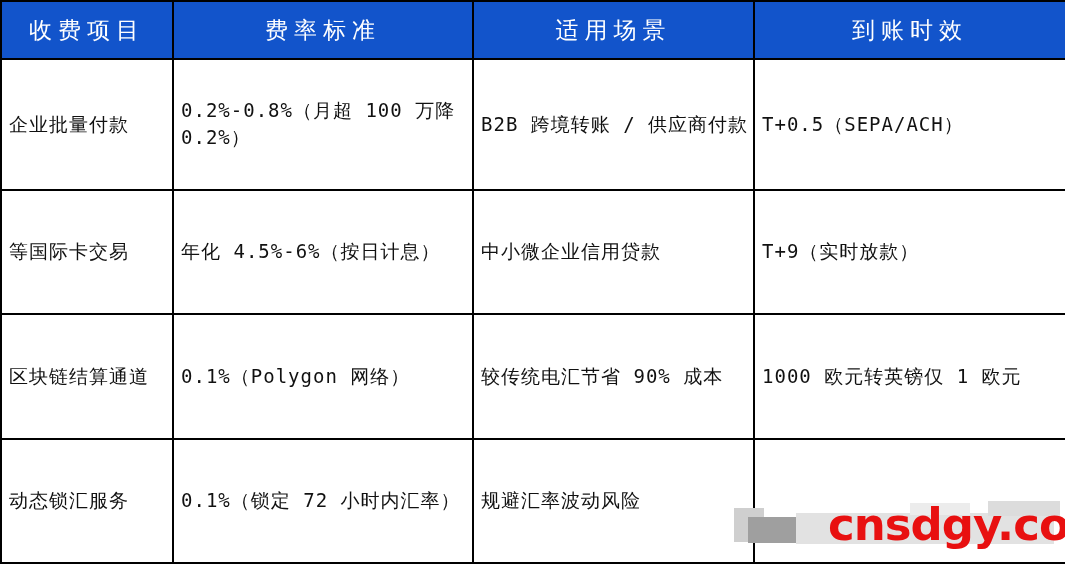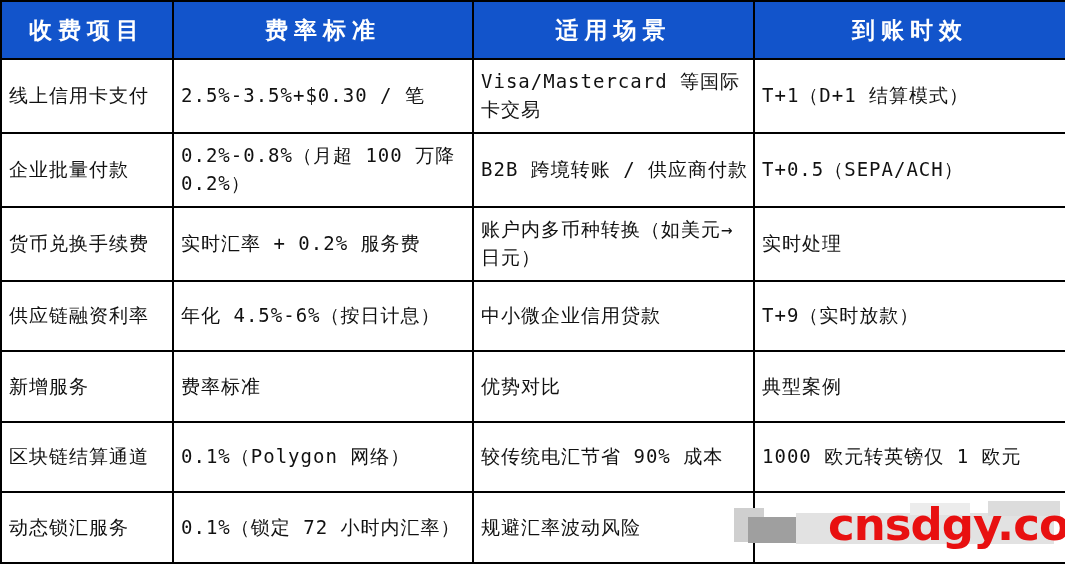--- a/index.html
+++ b/index.html
@@ -22,21 +22,21 @@
     table-layout:fixed;
   }
   .fee-table col.c1{width:172px;}
   .fee-table col.c2{width:300px;}
   .fee-table col.c3{width:281px;}
   .fee-table col.c4{width:312px;}
   .fee-table th{
     background:var(--header-bg);
     color:var(--header-text);
     font-family:"DejaVu Sans","Liberation Sans",sans-serif;
-    font-weight:bold;
+    font-weight:normal;
     font-size:23px;
     letter-spacing:6px;
     text-align:center;
     height:58px;
     border:2px solid var(--border-color);
     padding:0 2px;
   }
   .fee-table td{
     border:2px solid var(--border-color);
     background:#fff;
@@ -82,48 +82,30 @@
     <thead>
       <tr>
         <th>收费项目</th>
         <th>费率标准</th>
         <th>适用场景</th>
         <th>到账时效</th>
       </tr>
     </thead>
     <tbody>
       <tr>
-        <td>线上信用卡支付</td>
-        <td>2.5%-3.5%+$0.30 / 笔</td>
-        <td>Visa/Mastercard 等国际卡交易</td>
-        <td>T+1（D+1 结算模式）</td>
-      </tr>
-      <tr>
         <td>企业批量付款</td>
         <td>0.2%-0.8%（月超 100 万降 0.2%）</td>
         <td>B2B 跨境转账 / 供应商付款</td>
         <td>T+0.5（SEPA/ACH）</td>
       </tr>
       <tr>
-        <td>货币兑换手续费</td>
-        <td>实时汇率 + 0.2% 服务费</td>
-        <td>账户内多币种转换（如美元→日元）</td>
-        <td>实时处理</td>
-      </tr>
-      <tr>
-        <td>供应链融资利率</td>
+        <td>等国际卡交易</td>
         <td>年化 4.5%-6%（按日计息）</td>
         <td>中小微企业信用贷款</td>
         <td>T+9（实时放款）</td>
-      </tr>
-      <tr>
-        <td>新增服务</td>
-        <td>费率标准</td>
-        <td>优势对比</td>
-        <td>典型案例</td>
       </tr>
       <tr>
         <td>区块链结算通道</td>
         <td>0.1%（Polygon 网络）</td>
         <td>较传统电汇节省 90% 成本</td>
         <td>1000 欧元转英镑仅 1 欧元</td>
       </tr>
       <tr>
         <td>动态锁汇服务</td>
         <td>0.1%（锁定 72 小时内汇率）</td>

